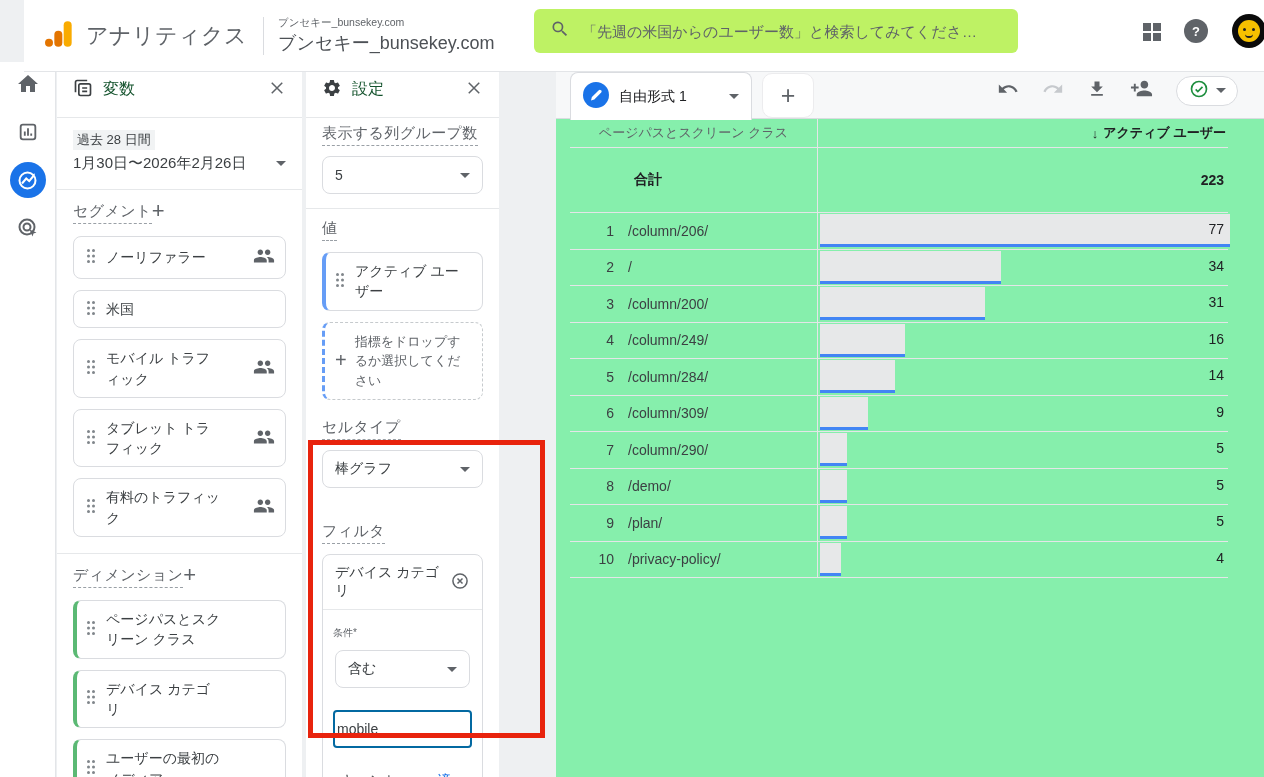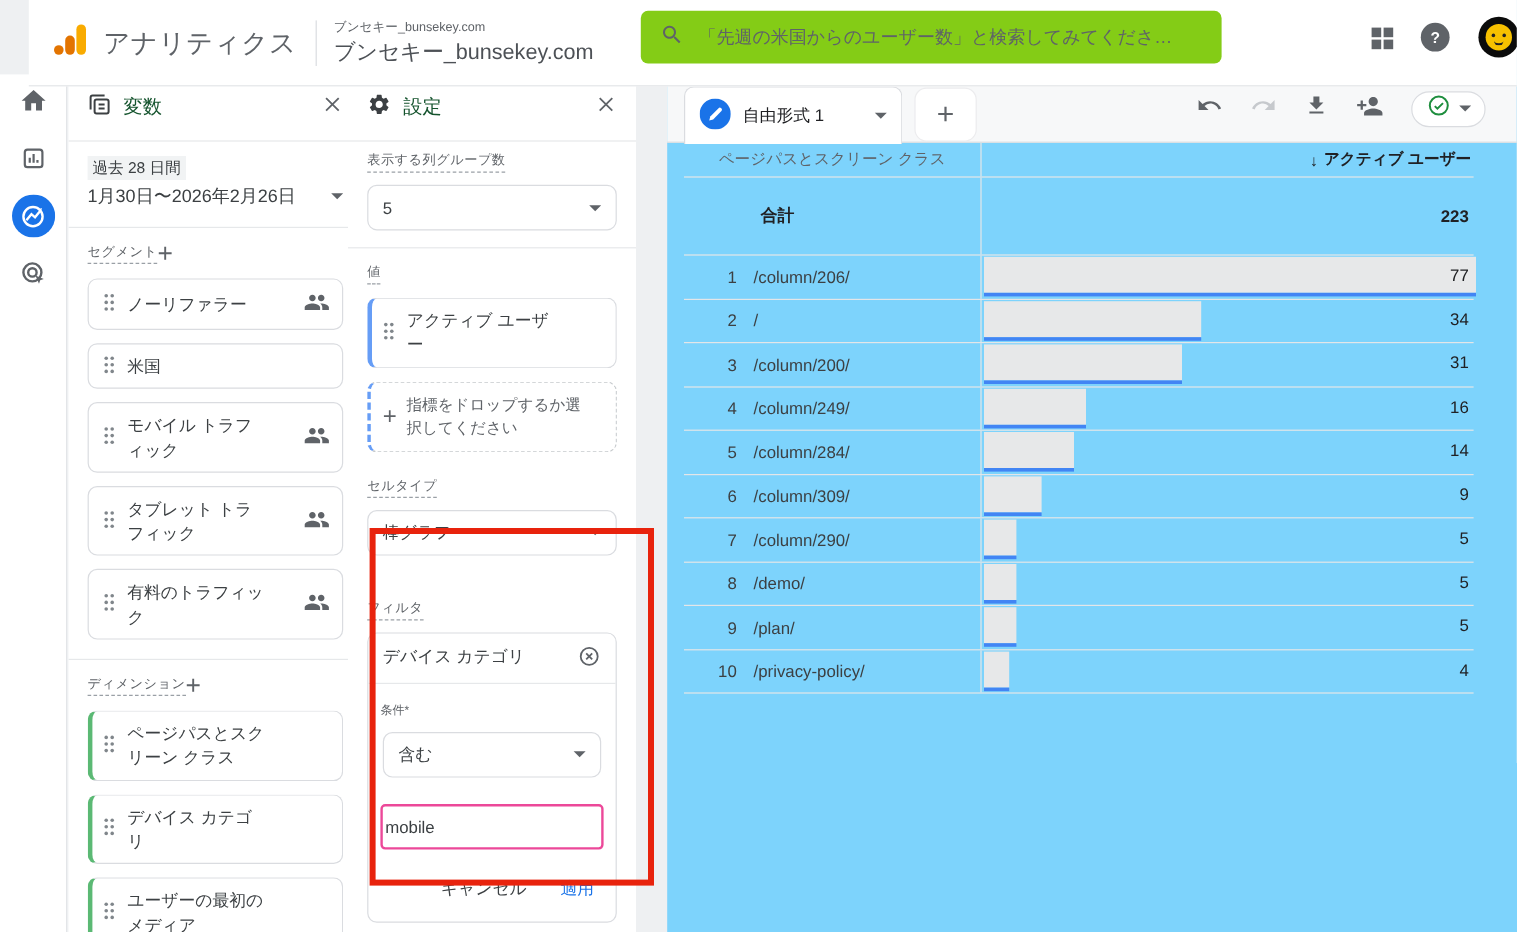--- a/index.html
+++ b/index.html
@@ -6,48 +6,48 @@
   html,body { width:1264px; height:777px; overflow:hidden; }
   body { background:#eef0f2; font-family:"Liberation Sans","DejaVu Sans",sans-serif; color:#3c4043; position:relative; }
 
   
   .appbar { position:absolute; top:0; left:0; width:1264px; height:72px; background:#fff; border-bottom:1px solid #e3e5e8; display:flex; align-items:center; z-index:30;margin-left:24px; }
   .logo-wrap { display:flex; align-items:center; margin-left:18px; gap:10px; }
   .app-title { font-size:22px; color:#5f6368; letter-spacing:.5px; }
   .acct-div { width:1px; height:38px; background:#dadce0; margin:0 14px 0 16px; }
   .acct small { display:block; font-size:10.5px; color:#5f6368; }
   .acct .big { font-size:18px; color:#4d5156; margin-top:1px; }
-  .searchbox { position:absolute; left:510px; top:9px; width:484px; height:44px; background:#84cc16; border-radius:6px; display:flex; align-items:center; gap:12px; padding:0 16px; }
+  .searchbox { position:absolute; left:510px; top:9px; width:484px; height:44px; background:#bef264; border-radius:6px; display:flex; align-items:center; gap:12px; padding:0 16px; }
   .searchbox input { flex:1; border:none; background:transparent; outline:none; font-size:15px; color:#5f6368; font-family:inherit; }
   .searchbox input::placeholder { color:#5f6368; opacity:1; }
   .appbar-right { position:absolute; right:22px; top:0; height:62px; display:flex; align-items:center; gap:24px; }
   .grid-icon { width:17px; height:17px; display:grid; grid-template-columns:8px 8px; grid-template-rows:8px 8px; gap:2px; }
   .grid-icon span { background:#5f6368; }
   .help-badge { width:24px; height:24px; border-radius:50%; background:#5f6368; color:#fff; font-size:13px; font-weight:bold; display:flex; align-items:center; justify-content:center; }
   .avatar { width:34px; height:34px; border-radius:50%; background:#0b0b0b; display:flex; align-items:center; justify-content:center; }
   .face { width:22px; height:22px; border-radius:50%; background:#f7c100; position:relative; }
   .face .eye { position:absolute; top:8px; width:3px; height:3px; border-radius:50%; background:#222; }
   .face .eye.l{ left:5px; } .face .eye.r{ right:5px; }
   .face .mouth { position:absolute; left:7px; bottom:4px; width:8px; height:4px; border-bottom:2px solid #222; border-radius:0 0 8px 8px; }
 
   
   .leftnav { position:absolute; top:62px; left:0; width:56px; bottom:0; background:#fff; border-right:1px solid #e3e5e8; z-index:20; }
   .navitem { width:56px; height:48px; display:flex; align-items:center; justify-content:center; }
 
   
   .panel { position:absolute; top:62px; bottom:0; background:#fff; overflow:hidden; }
   .panel.vars { left:57px; width:245px; }
-  .panel.cfg  { left:290px; width:240px; }
+  .panel.cfg  { left:306px; width:193px; }
   .panel-head { height:56px; display:flex; align-items:center; gap:10px; padding:0 16px; border-bottom:1px solid #e6e8ea; }
   .panel-title { font-size:16px; color:#14532d; }
   .panel-head .x { margin-left:auto; }
 
   .sec { padding:12px 16px 16px; border-bottom:1px solid #e6e8ea; }
   .sec.last { border-bottom:none; }
-  .dlabel { display:inline-block; font-size:11px; color:#5f6368; border-bottom:1px dashed #9aa0a6; padding-bottom:2px; letter-spacing:.4px; }
+  .dlabel { display:inline-block; font-size:15px; color:#5f6368; border-bottom:1px dashed #9aa0a6; padding-bottom:2px; letter-spacing:.4px; }
   .plainlabel { font-size:10px; color:#5f6368; }
   .sec-head { display:flex; align-items:flex-start; }
   .plus-btn { font-size:22px; color:#5f6368; line-height:18px; }
 
   .date-badge { display:inline-block; background:#f1f3f4; color:#3c4043; font-size:13px; padding:1px 4px; }
   .date-line { display:flex; align-items:center; margin-top:4px; }
   .date-value { font-size:15px; color:#3c4043; }
   .tri { width:0; height:0; border-left:5px solid transparent; border-right:5px solid transparent; border-top:5px solid #5f6368; margin-left:auto; }
 
   .chiplist { margin-top:12px; display:flex; flex-direction:column; gap:11px; }
@@ -61,28 +61,28 @@
   .cfg .hr { border-bottom:1px solid #e6e8ea; margin:14px -16px 10px; }
   .drop-chip { border:1px dashed #c6cacd; border-left:3px dashed #669df6; border-radius:8px; margin-top:11px; display:flex; align-items:center; gap:8px; padding:9px 10px; font-size:13px; color:#5f6368; }
   .drop-chip .plus-glyph { font-size:20px; color:#5f6368; }
   .drop-chip .hint { width:146px; line-height:1.5; }
 
   .filter-card { border:1px solid #dadce0; border-radius:8px; margin-top:10px; }
   .filter-card .fhead { display:flex; align-items:center; padding:9px 12px; border-bottom:1px solid #e6e8ea; font-size:14px; color:#3c4043; }
   .filter-card .fhead .remove { margin-left:auto; }
   .filter-card .fbody { padding:12px 10px 10px; }
   .filter-card .select { margin:10px 2px 20px; }
-  .filter-input { width:100%; height:38px; border:2px solid #ec4899; border-radius:4px; padding:0 2px; font-size:14px; color:#3c4043; font-family:inherit; outline:none; margin-top:2px; }
+  .filter-input { width:100%; height:38px; border:2px solid #0369a1; border-radius:4px; padding:0 2px; font-size:14px; color:#3c4043; font-family:inherit; outline:none; margin-top:2px; }
   .fbtns { display:flex; justify-content:flex-end; align-items:center; gap:28px; margin:24px 8px 8px; font-size:14px; }
   .btn-cancel { color:#3c4043; } .btn-apply { color:#1a73e8; }
 
   .red-annotation { position:absolute; left:308px; top:440px; width:237px; height:298px; border:5px solid #e8230d; z-index:40; pointer-events:none; }
 
   
-  .main { position:absolute; left:556px; top:62px; right:0; bottom:0; background:#7dd3fc; }
+  .main { position:absolute; left:556px; top:62px; right:0; bottom:0; background:#86efac; }
   .tabstrip { position:relative; height:57px; background:#f7f8f9; border-bottom:1px solid #dadce0; }
   .tab { position:absolute; left:14px; top:10px; height:48px; width:182px; background:#fff; border:1px solid #dadce0; border-bottom:none; border-radius:8px 8px 0 0; display:flex; align-items:center; gap:10px; padding:0 12px; font-size:14px; color:#202124; z-index:2; }
   .tab .tri { margin-left:auto; }
   .tab-add { position:absolute; left:206px; top:11px; width:52px; height:45px; background:#fff; border:1px solid #ececee; border-radius:10px; display:flex; align-items:center; justify-content:center; font-size:25px; color:#5f6368; font-weight:300; }
   .toolbar { position:absolute; right:26px; top:0; height:57px; display:flex; align-items:center; gap:23px; }
   .pill { width:62px; height:30px; border:1px solid #dadce0; border-radius:16px; background:#fff; display:flex; align-items:center; justify-content:center; gap:7px; }
   .pill .tri { margin-left:0; }
 
   .table { margin:0 36px 0 14px; }
   .trow { display:flex; border-bottom:1px solid #e4e6e8; }

